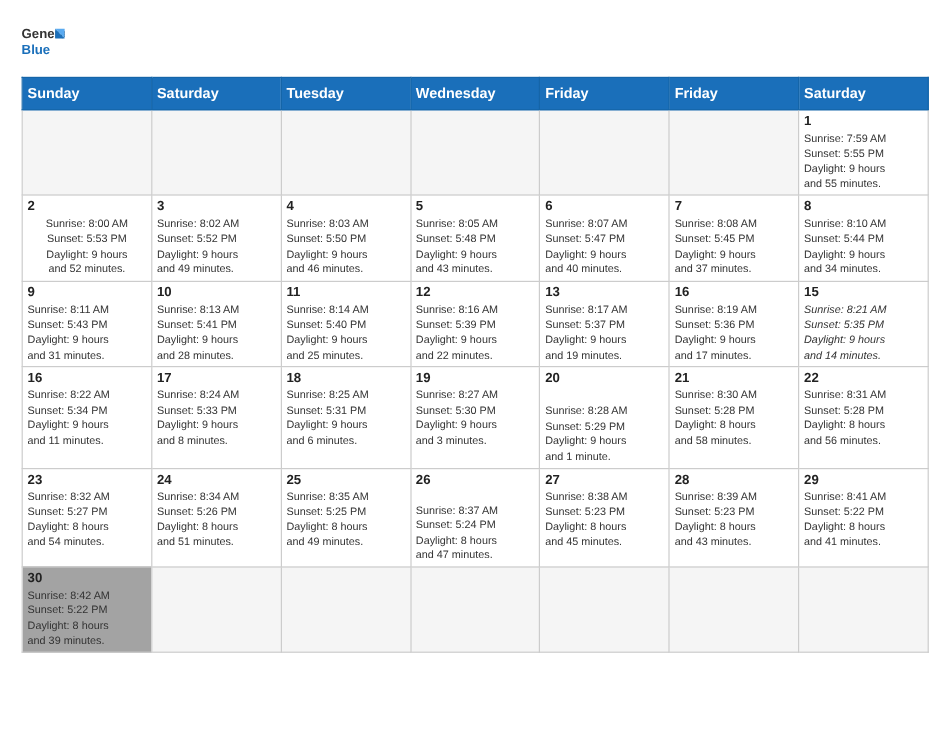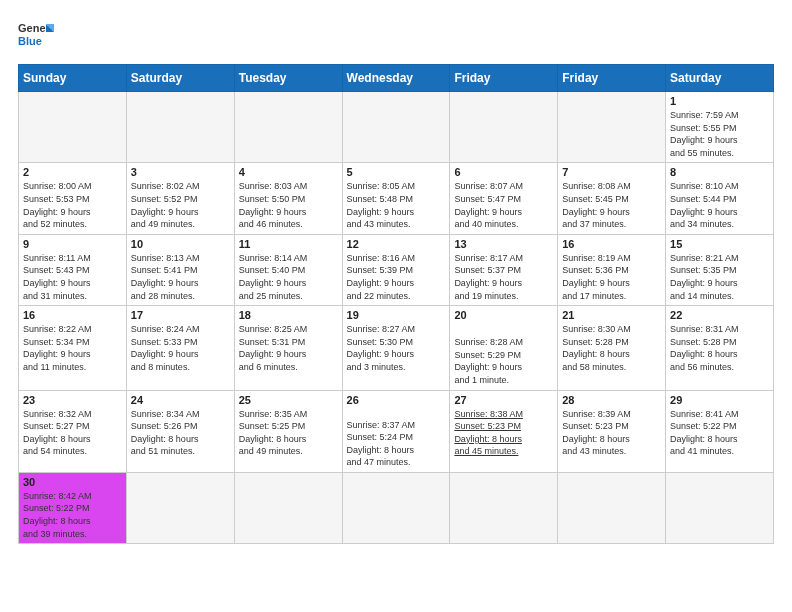--- a/index.html
+++ b/index.html
@@ -70,21 +70,21 @@
       color: #222;
       display: block;
       margin-bottom: 2px;
     }
     .day-info {
       font-size: 9px;
       color: #333;
       line-height: 1.4;
     }
     .last-row td {
-      background: #d946ef;
+      background: #a3a3a3;
     }
   </style>
 </head>
 <body>
 
 <div class="header-area">
   <div class="logo">
     <svg class="logo-icon" viewBox="0 0 36 36">
       <text x="0" y="14" font-size="11" font-weight="bold" fill="#333">General</text>
       <text x="0" y="27" font-size="11" font-weight="bold" fill="#1a6fba">Blue</text>
@@ -122,21 +122,21 @@
           <span class="day-number">1</span>
           <div class="day-info" style="white-space: pre-line;">Sunrise: 7:59 AM
 Sunset: 5:55 PM
 Daylight: 9 hours
 and 55 minutes.</div>
         </td>
       </tr>
       <tr>
         <td>
           <span class="day-number">2</span>
-          <div class="day-info" style="white-space: pre-line;">Sunrise: 8:00 AM
+          <div class="day-info" style="white-space: pre-line; text-align: center;">Sunrise: 8:00 AM
 Sunset: 5:53 PM
 Daylight: 9 hours
 and 52 minutes.</div>
         </td>
         <td>
           <span class="day-number">3</span>
           <div class="day-info" style="white-space: pre-line;">Sunrise: 8:02 AM
 Sunset: 5:52 PM
 Daylight: 9 hours
 and 49 minutes.</div>
@@ -215,21 +215,21 @@
         </td>
         <td>
           <span class="day-number">16</span>
           <div class="day-info" style="white-space: pre-line;">Sunrise: 8:19 AM
 Sunset: 5:36 PM
 Daylight: 9 hours
 and 17 minutes.</div>
         </td>
         <td>
           <span class="day-number">15</span>
-          <div class="day-info" style="white-space: pre-line;">Sunrise: 8:21 AM
+          <div class="day-info" style="white-space: pre-line; font-style: italic;">Sunrise: 8:21 AM
 Sunset: 5:35 PM
 Daylight: 9 hours
 and 14 minutes.</div>
         </td>
       </tr>
       <tr>
         <td>
           <span class="day-number">16</span>
           <div class="day-info" style="white-space: pre-line;">Sunrise: 8:22 AM
 Sunset: 5:34 PM
@@ -303,21 +303,21 @@
         </td>
         <td>
           <span class="day-number">26</span>
           <div class="day-info" style="white-space: pre-line; margin-top: 13px;">Sunrise: 8:37 AM
 Sunset: 5:24 PM
 Daylight: 8 hours
 and 47 minutes.</div>
         </td>
         <td>
           <span class="day-number">27</span>
-          <div class="day-info" style="white-space: pre-line; text-decoration: underline;">Sunrise: 8:38 AM
+          <div class="day-info" style="white-space: pre-line;">Sunrise: 8:38 AM
 Sunset: 5:23 PM
 Daylight: 8 hours
 and 45 minutes.</div>
         </td>
         <td>
           <span class="day-number">28</span>
           <div class="day-info" style="white-space: pre-line;">Sunrise: 8:39 AM
 Sunset: 5:23 PM
 Daylight: 8 hours
 and 43 minutes.</div>

